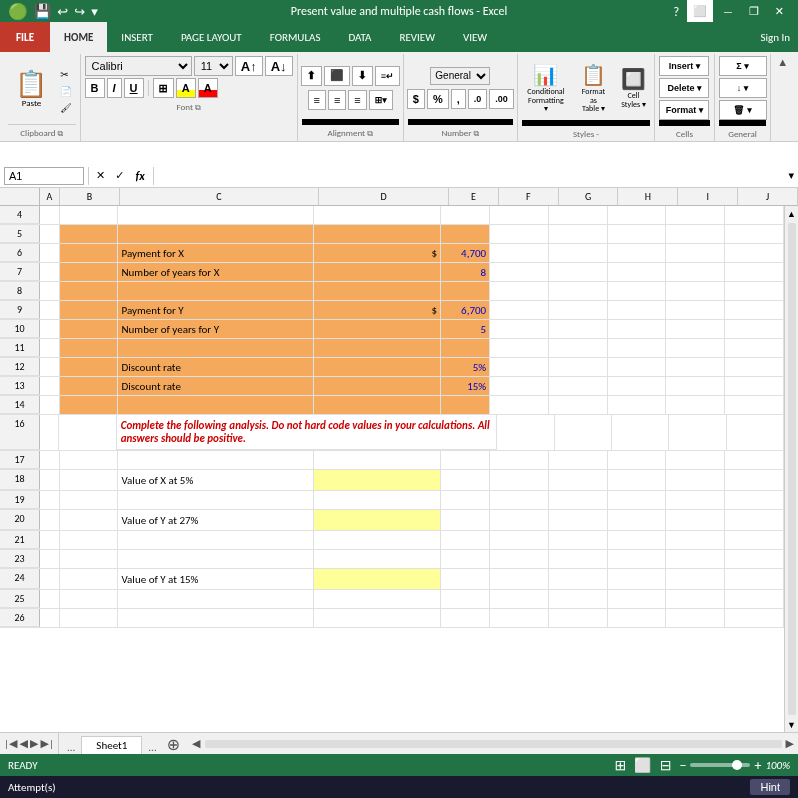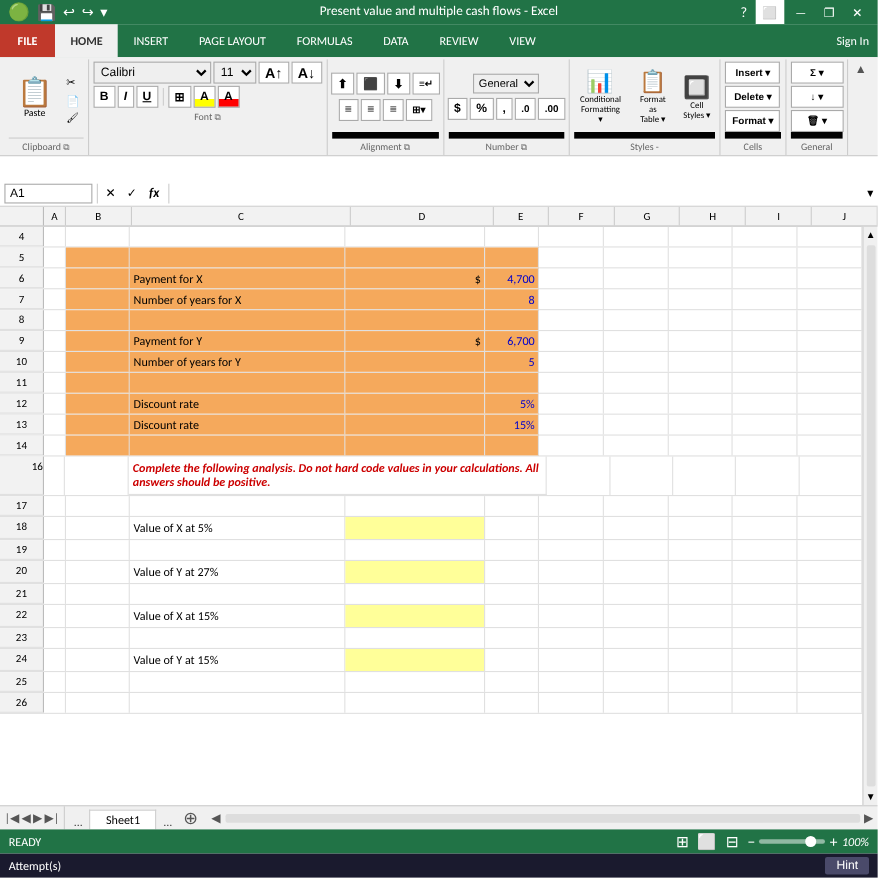--- a/index.html
+++ b/index.html
@@ -443,21 +443,21 @@
             <div style="width:50px;" class="cell cell-orange"></div>
             <div style="width:60px;" class="cell"></div>
             <div style="width:60px;" class="cell"></div>
             <div style="width:60px;" class="cell"></div>
             <div style="width:60px;" class="cell"></div>
             <div style="width:60px;" class="cell"></div>
           </div>
 
 
           <div class="grid-row" style="min-height:36px;">
-            <div style="width:40px; min-width:40px; background:#f2f2f2; border-right:1px solid #bbb; font-size:10px; text-align:right; padding:2px 0; border-bottom:1px solid #e0e0e0;">16</div>
+            <div style="width:40px; min-width:40px; background:#f2f2f2; border-right:1px solid #bbb; font-size:10px; text-align:center; padding:2px 0; border-bottom:1px solid #e0e0e0;">16</div>
             <div style="width:20px;" class="cell"></div>
             <div style="width:60px;" class="cell"></div>
             <div style="width:400px; font-size:11px; font-weight:bold; font-style:italic; color:#cc0000; padding:2px 4px; display:flex; align-items:center; flex-wrap:wrap; border-right:1px solid #e0e0e0; border-bottom:1px solid #e0e0e0;">
               <span>Complete the following analysis. Do not hard code values in your calculations. All answers should be positive.</span>
             </div>
             <div style="width:60px;" class="cell"></div>
             <div style="width:60px;" class="cell"></div>
             <div style="width:60px;" class="cell"></div>
             <div style="width:60px;" class="cell"></div>
             <div style="width:60px;" class="cell"></div>
@@ -530,35 +530,20 @@
             <div style="width:200px;" class="cell"></div>
             <div style="width:130px;" class="cell"></div>
             <div style="width:50px;" class="cell"></div>
             <div style="width:60px;" class="cell"></div>
             <div style="width:60px;" class="cell"></div>
             <div style="width:60px;" class="cell"></div>
             <div style="width:60px;" class="cell"></div>
             <div style="width:60px;" class="cell"></div>
           </div>
 
-          <div class="grid-row">
-            <div style="width:40px; min-width:40px; background:#f2f2f2; border-right:1px solid #bbb; font-size:10px; text-align:center; padding:2px 0; border-bottom:1px solid #e0e0e0;">22</div>
-            <div style="width:20px;" class="cell"></div>
-            <div style="width:60px;" class="cell"></div>
-            <div style="width:200px;" class="cell">
-              <span>Value of X at 15%</span>
-            </div>
-            <div style="width:130px; height:20px;" class="cell cell-yellow"></div>
-            <div style="width:50px;" class="cell"></div>
-            <div style="width:60px;" class="cell"></div>
-            <div style="width:60px;" class="cell"></div>
-            <div style="width:60px;" class="cell"></div>
-            <div style="width:60px;" class="cell"></div>
-            <div style="width:60px;" class="cell"></div>
-          </div>
 
           <div class="grid-row">
             <div style="width:40px; min-width:40px; background:#f2f2f2; border-right:1px solid #bbb; font-size:10px; text-align:center; padding:2px 0; border-bottom:1px solid #e0e0e0;">23</div>
             <div style="width:20px;" class="cell"></div>
             <div style="width:60px;" class="cell"></div>
             <div style="width:200px;" class="cell"></div>
             <div style="width:130px;" class="cell"></div>
             <div style="width:50px;" class="cell"></div>
             <div style="width:60px;" class="cell"></div>
             <div style="width:60px;" class="cell"></div>

